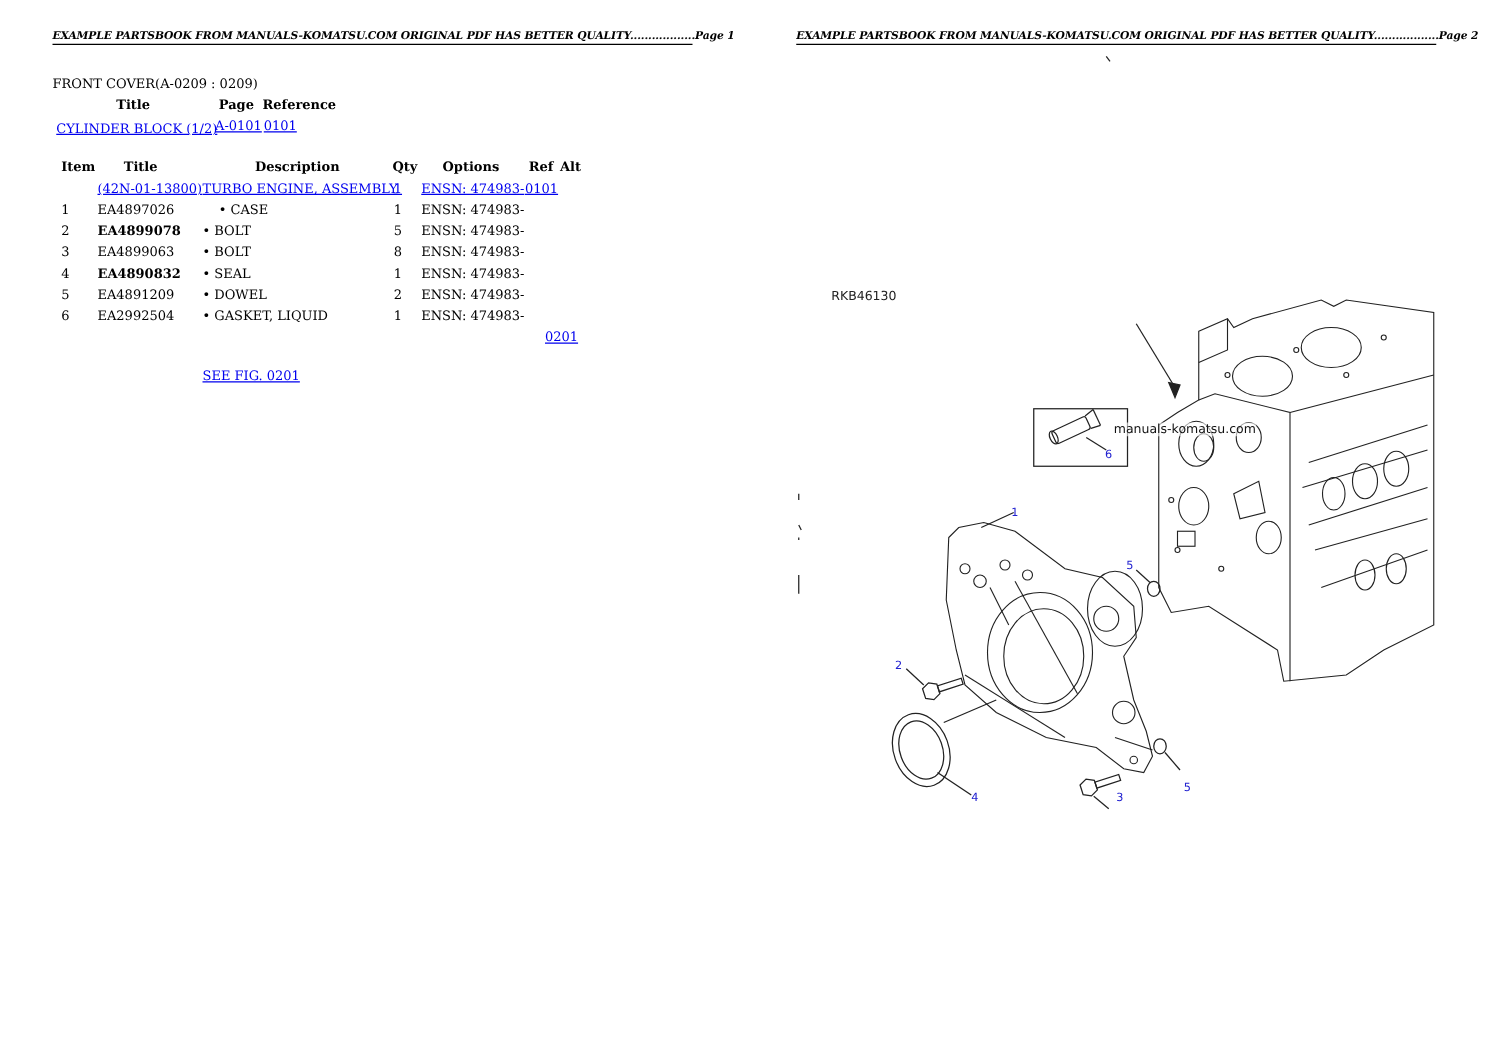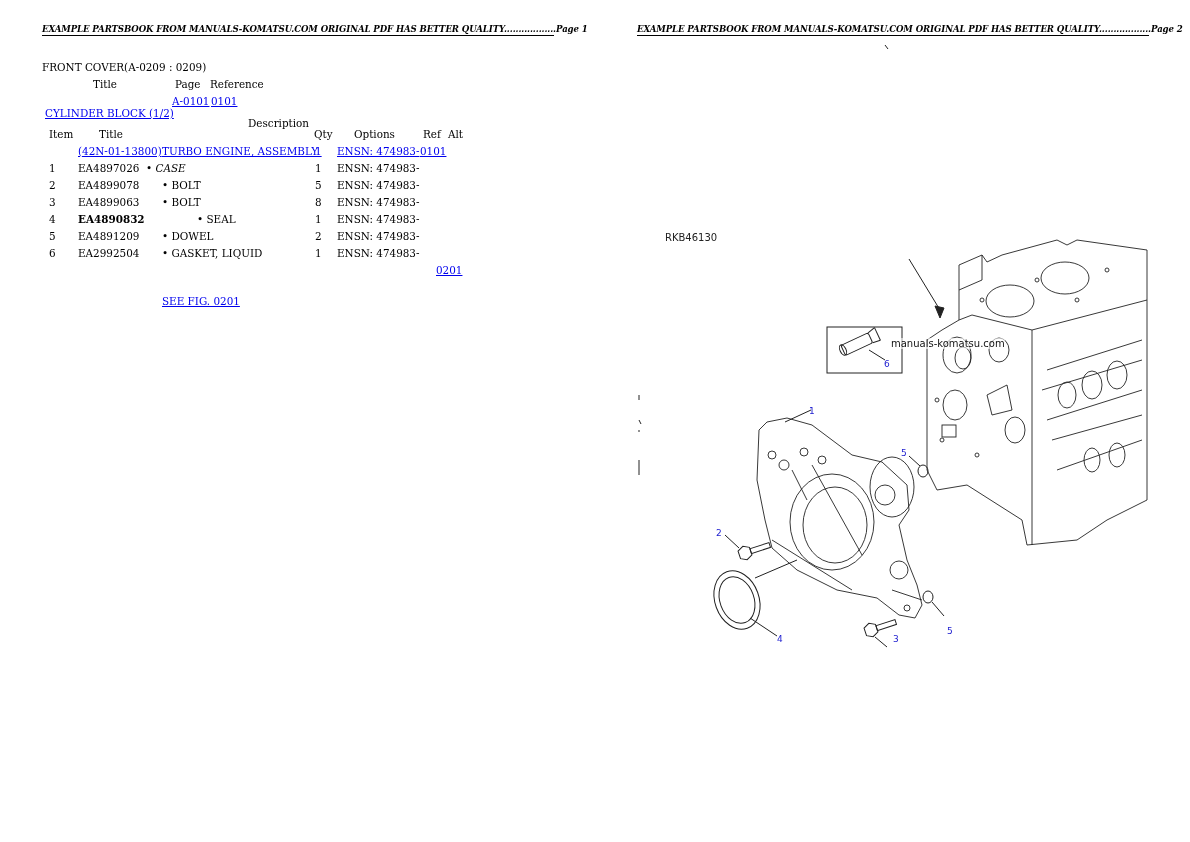--- a/index.html
+++ b/index.html
@@ -3,82 +3,82 @@
   <meta charset="utf-8">
   <style>
     html, body { margin: 0; padding: 0; background: #ffffff; }
     body { width: 1190px; height: 842px; position: relative; overflow: hidden; font-family: "DejaVu Serif", "Liberation Serif", serif; color: #000; }
     .page { position: absolute; top: 0; height: 842px; }
     .page1 { left: 42px; width: 512px; }
     .page2 { left: 637px; width: 512px; }
     .hdr { position: absolute; top: 24px; left: 0; width: 100%; text-align: right; font-size: 8.6px; font-weight: bold; font-style: italic; letter-spacing: -0.1px; border-bottom: 1px solid #000; padding-bottom: 1px; white-space: nowrap; }
     a, .lnk { color: #0000ee; text-decoration: underline; cursor: pointer; }
     .t { position: absolute; font-size: 10.4px; white-space: nowrap; line-height: 14px; }
-    .th { font-weight: normal; }
+    .th { font-weight: bold; }
     .blue-num { position: absolute; font-family: "DejaVu Sans", "Liberation Sans", sans-serif; font-size: 9px; color: #2020d0; }
     .drawing { position: absolute; left: 0; top: 0; }
     .ref-code { position: absolute; font-family: "DejaVu Sans", "Liberation Sans", sans-serif; font-size: 10px; color: #222; }
     .wm { position: absolute; font-family: "DejaVu Sans", "Liberation Sans", sans-serif; font-size: 10px; color: #111; background: rgba(255,255,255,0.6); }
   </style>
 </head>
 <body>
 
 <div class="page page1">
   <div class="hdr">EXAMPLE PARTSBOOK FROM MANUALS-KOMATSU.COM ORIGINAL PDF HAS BETTER QUALITY..................Page 1</div>
 
   <div class="t" style="top:60px; left:0;">FRONT COVER(A-0209 : 0209)</div>
 
   <div class="t th" style="top:77px; left:51px;">Title</div>
   <div class="t th" style="top:77px; left:133px;">Page</div>
   <div class="t th" style="top:77px; left:168px;">Reference</div>
-  <a class="t" style="top:106px; left:3px;">CYLINDER BLOCK (1/2)</a>
+  <a class="t" style="top:96px; left:3px;">CYLINDER BLOCK (1/2)</a>
   <a class="t" style="top:94px; left:130px;">A-0101</a>
   <a class="t" style="top:94px; left:169px;">0101</a>
 
   <div class="t th" style="top:127px; left:7px;">Item</div>
   <div class="t th" style="top:127px; left:57px;">Title</div>
-  <div class="t th" style="top:116px; left:162px;margin-left:44px;">Description</div>
+  <div class="t th" style="top:127px; left:162px;">Description</div>
   <div class="t th" style="top:127px; left:272px;">Qty</div>
   <div class="t th" style="top:127px; left:312px;">Options</div>
   <div class="t th" style="top:127px; left:381px;">Ref</div>
   <div class="t th" style="top:127px; left:406px;">Alt</div>
 
   <div>
     <a class="t" style="top:144px; left:36px;text-decoration:underline;">(42N-01-13800)</a>
     <a class="t" style="top:144px; left:120px;">TURBO ENGINE, ASSEMBLY</a>
     <a class="t" style="top:144px; left:273px;">1</a>
     <a class="t" style="top:144px; left:295px;">ENSN: 474983-</a>
     <a class="t" style="top:144px; left:378px;">0101</a>
   </div>
 
   <div>
     <div class="t" style="top:161px; left:7px;">1</div>
     <div class="t" style="top:161px; left:36px;">EA4897026</div>
-    <div class="t" style="top:161px; left:104px;font-style:italic;">• CASE</div>
+    <div class="t" style="top:161px; left:133px;">• CASE</div>
     <div class="t" style="top:161px; left:273px;">1</div>
     <div class="t" style="top:161px; left:295px;">ENSN: 474983-</div>
   </div>
   <div>
     <div class="t" style="top:178px; left:7px;">2</div>
-    <div class="t" style="top:178px; left:36px;">EA4899078</div>
+    <div class="t" style="top:178px; left:36px;font-weight:bold;">EA4899078</div>
     <div class="t" style="top:178px; left:120px;">• BOLT</div>
     <div class="t" style="top:178px; left:273px;">5</div>
     <div class="t" style="top:178px; left:295px;">ENSN: 474983-</div>
   </div>
   <div>
     <div class="t" style="top:195px; left:7px;">3</div>
     <div class="t" style="top:195px; left:36px;">EA4899063</div>
     <div class="t" style="top:195px; left:120px;">• BOLT</div>
     <div class="t" style="top:195px; left:273px;">8</div>
     <div class="t" style="top:195px; left:295px;">ENSN: 474983-</div>
   </div>
   <div>
     <div class="t" style="top:212px; left:7px;">4</div>
     <div class="t" style="top:212px; left:36px;font-weight:bold;">EA4890832</div>
-    <div class="t" style="top:212px; left:120px;margin-left:35px;">• SEAL</div>
+    <div class="t" style="top:212px; left:120px;">• SEAL</div>
     <div class="t" style="top:212px; left:273px;">1</div>
     <div class="t" style="top:212px; left:295px;">ENSN: 474983-</div>
   </div>
   <div>
     <div class="t" style="top:229px; left:7px;">5</div>
     <div class="t" style="top:229px; left:36px;">EA4891209</div>
     <div class="t" style="top:229px; left:120px;">• DOWEL</div>
     <div class="t" style="top:229px; left:273px;">2</div>
     <div class="t" style="top:229px; left:295px;">ENSN: 474983-</div>
   </div>

